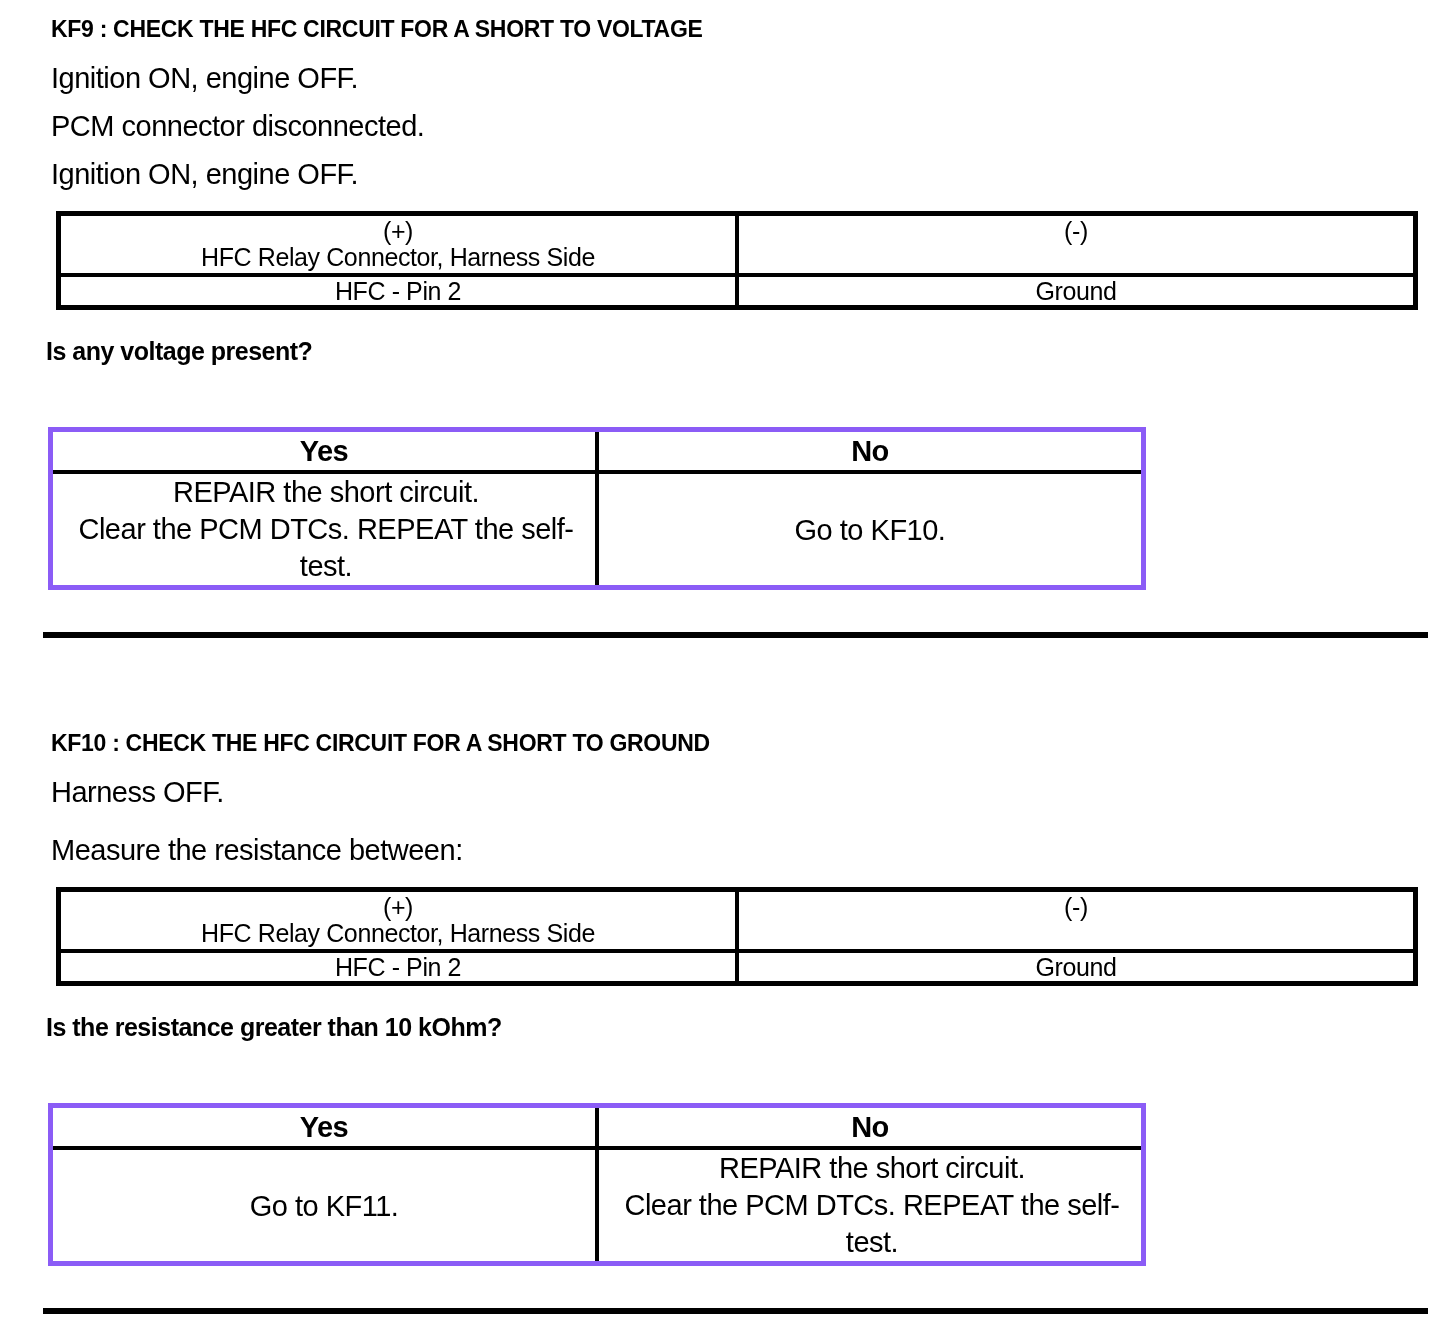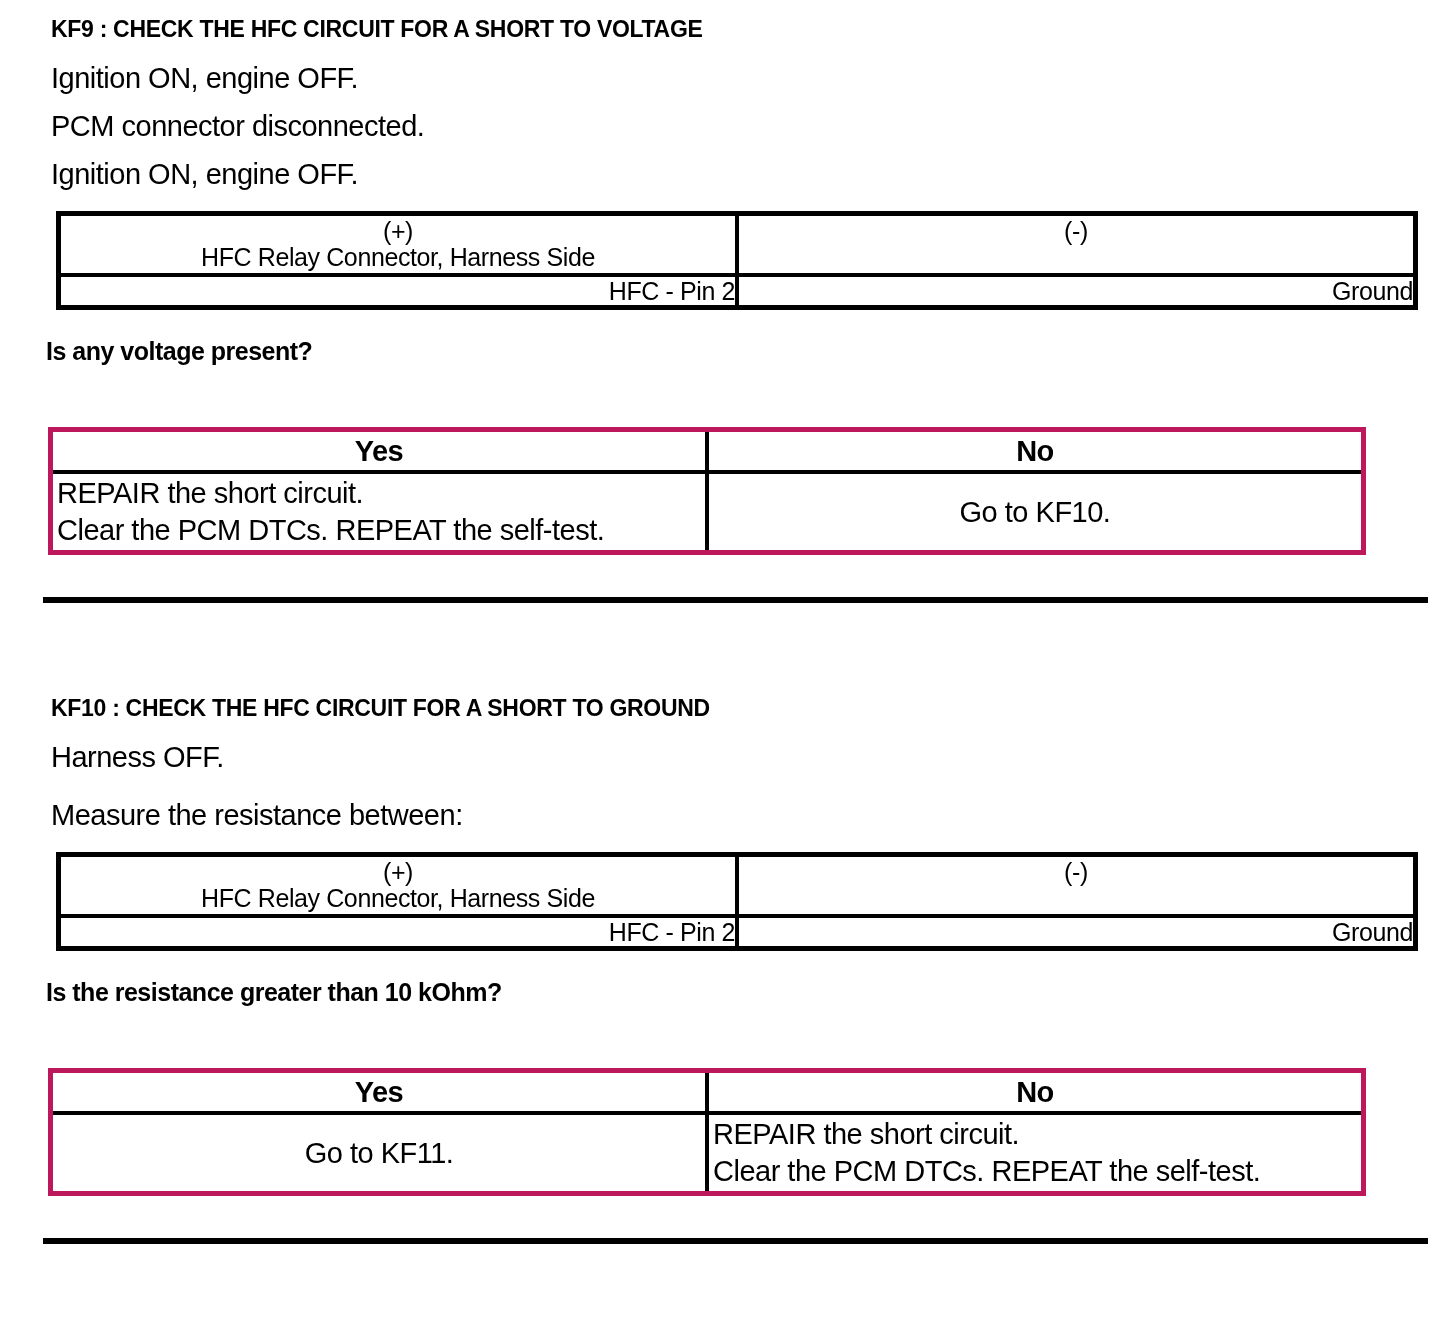--- a/index.html
+++ b/index.html
@@ -60,54 +60,53 @@
     padding: 0;
   }
   .measure-table tr.hdr td {
     height: 55px;
     vertical-align: top;
     padding-top: 2px;
   }
   .measure-table tr.val td {
     height: 28px;
     vertical-align: middle;
-    text-align: right;
   }
   .question {
     font-size: 25px;
     font-weight: bold;
     line-height: 28px;
     margin: 27px 0 0 15px;
     letter-spacing: -0.5px;
   }
   .decision-table {
-    width: 1318px;
+    width: 1098px;
     margin: 62px 0 0 17px;
-    border: 5px solid #be185d;
+    border: 5px solid #8b5cf6;
   }
   .decision-table td {
     border: 4px solid #000000;
     width: 50%;
     font-size: 29px;
     letter-spacing: -0.5px;
     padding: 0;
   }
   .decision-table tr.hdr td {
     height: 38px;
     font-weight: bold;
     text-align: center;
     vertical-align: middle;
     line-height: 30px;
   }
   .decision-table tr.body td {
     height: 76px;
     vertical-align: middle;
   }
   .decision-table td.cell-left {
-    text-align: left;
+    text-align: center;
     padding-left: 4px;
     line-height: 37px;
   }
   .decision-table td.cell-center {
     text-align: center;
     line-height: 32px;
   }
   .section-divider {
     height: 6px;
     background: #000000;

